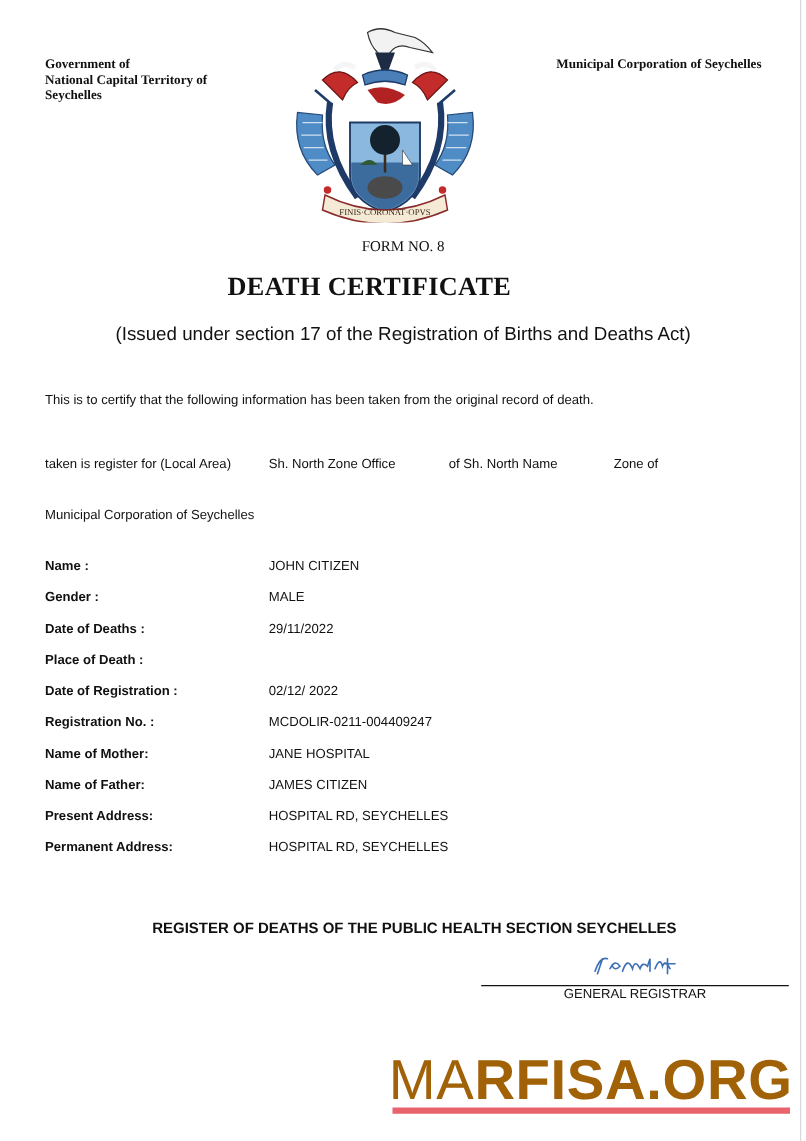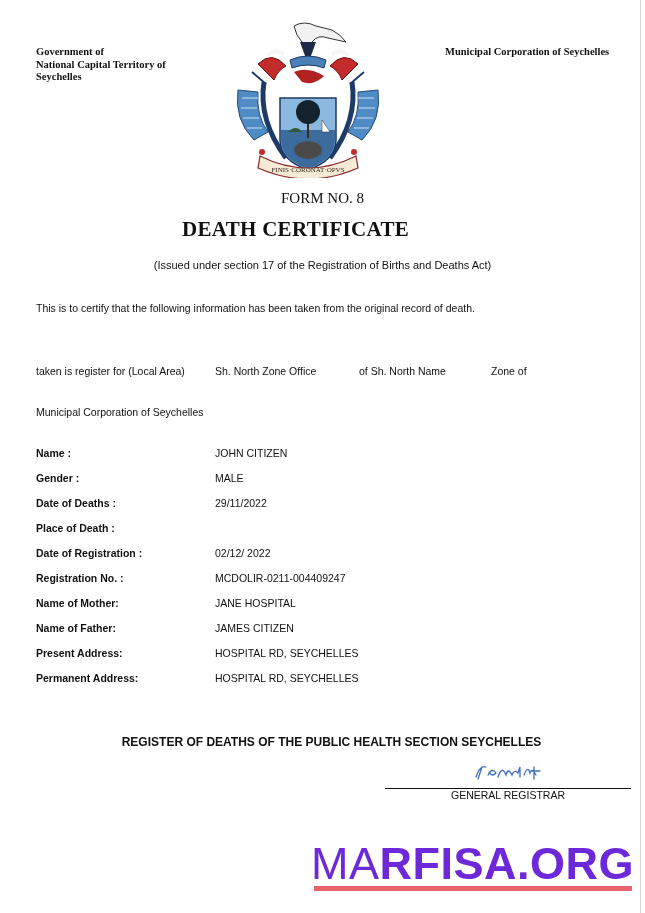--- a/index.html
+++ b/index.html
@@ -6,40 +6,40 @@
     body { width:645px; height:913px; position:relative; overflow:hidden; color:#111; }
     .edge { position:absolute; left:640px; top:0; width:1px; height:913px; background:#d8d8d8; }
     .serif { font-family:"Liberation Serif", "DejaVu Serif", serif; }
     .sans { font-family:"Liberation Sans", "DejaVu Sans", sans-serif; }
     .abs { position:absolute; }
 
     .gov { left:36px; top:46px; font-size:10.5px; font-weight:bold; line-height:12.5px; }
     .muni { left:445px; top:46px; font-size:10.5px; font-weight:bold; }
     .emblem { left:228px; top:20px; width:160px; height:158px; }
 
-    .formno { left:0; width:645px; top:190px; text-align:center; font-size:15px; }
+    .formno { left:0; width:645px; top:190px; text-align:center; font-size:12px; }
     .title { left:0; width:591px; top:217px; text-align:center; font-size:21px; font-weight:bold; letter-spacing:0.3px; }
-    .issued { left:0; width:645px; top:259px; text-align:center; font-size:11px; }
-    .certify { left:36px; top:302px; font-size:10.5px;text-align:center; }
+    .issued { left:0; width:645px; top:259px; text-align:center; font-size:15px; }
+    .certify { left:36px; top:314px; font-size:10.5px;text-align:center; }
 
     .local-row { left:36px; top:365px; width:560px; font-size:10.5px; height:14px; }
     .local-row span { position:absolute; top:0; white-space:nowrap; }
     .municipal-line { left:36px; top:406px; font-size:10.5px; }
 
     .fields { left:36px; top:447px; width:560px; }
     .field-row { position:relative; height:25px; font-size:10.5px; }
     .field-label { position:absolute; left:0; top:0; font-weight:bold; }
     .field-value { position:absolute; left:179px; top:0; }
 
     .register { left:0; width:663px; top:735px; text-align:center; font-size:12px; font-weight:bold; }
     .signature { left:470px; top:761px; width:80px; height:22px; }
     .sig-line { left:385px; top:788px; width:246px; height:1px; background:#111; }
     .registrar { left:385px; width:246px; top:789px; text-align:center; font-size:10.5px; }
 
-    .brand { left:311px; top:838px; font-size:45px; color:#6d28d9; letter-spacing:0.5px; line-height:52px; white-space:nowrap; }
+    .brand { left:311px; top:838px; font-size:45px; color:#a16207; letter-spacing:0.5px; line-height:52px; white-space:nowrap; }
     .brand .light { font-weight:normal; }
     .brand .bold { font-weight:bold; }
     .brand-bar { left:314px; top:886px; width:318px; height:5px; background:#e8636b; }
   </style>
 </head>
 <body>
 
 <div class="edge"></div>
 
 <div class="abs serif gov">

